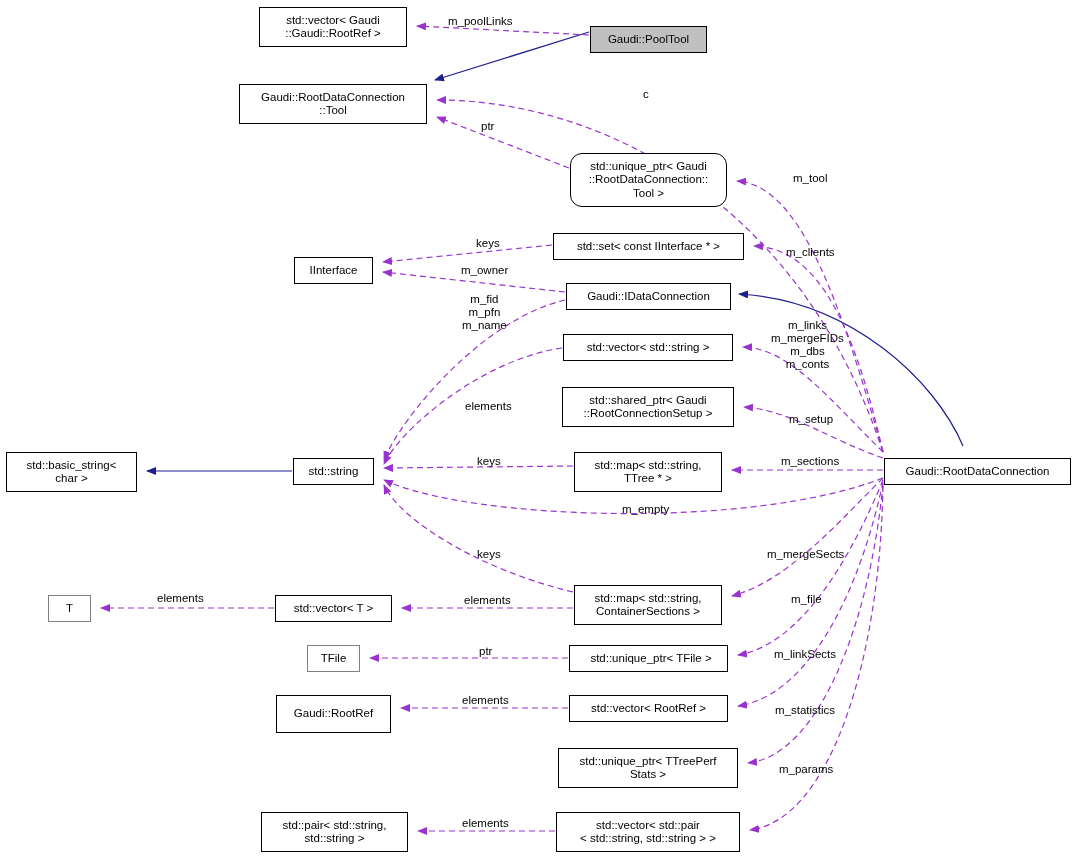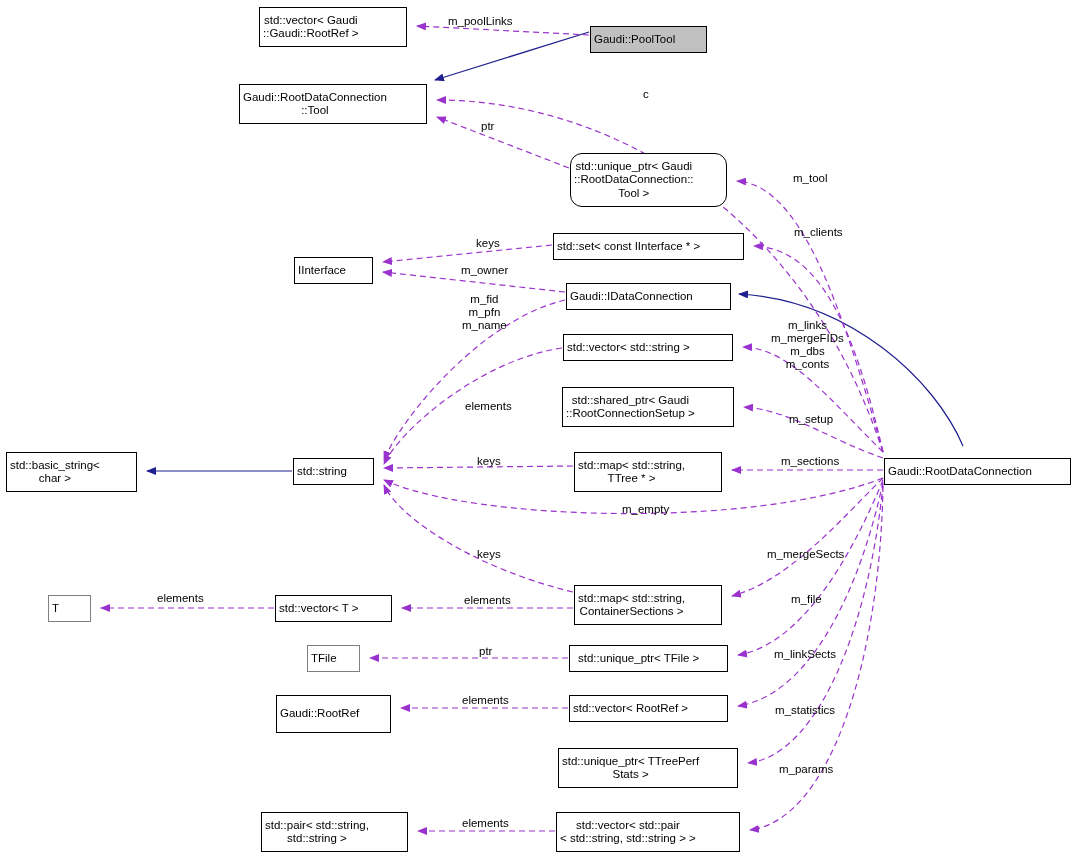--- a/index.html
+++ b/index.html
@@ -23,20 +23,21 @@
     height: 859px;
     pointer-events: none;
   }
   .node {
     position: absolute;
     box-sizing: border-box;
     border: 1px solid #000000;
     background: #ffffff;
     display: flex;
     align-items: center;
+    justify-content: center;
     text-align: center;
     font-size: 11.5px;
     line-height: 13.5px;
     color: #000000;
     white-space: pre-line;
     padding: 2px 3px;
   }
   .node.highlight {
     background: #c0c0c0;
   }
@@ -158,21 +159,21 @@
   <div class="node" style="left:261px;top:812px;width:147px;height:40px;"><span>std::pair&lt; std::string,
 std::string &gt;</span></div>
   <div class="node" style="left:556px;top:812px;width:184px;height:40px;"><span>std::vector&lt; std::pair
 &lt; std::string, std::string &gt; &gt;</span></div>
 
   <div class="edge-label" style="left:448px;top:15px;">m_poolLinks</div>
   <div class="edge-label" style="left:643px;top:88px;">c</div>
   <div class="edge-label" style="left:481px;top:120px;">ptr</div>
   <div class="edge-label" style="left:793px;top:172px;">m_tool</div>
   <div class="edge-label" style="left:476px;top:237px;">keys</div>
-  <div class="edge-label" style="left:786px;top:226px;margin-left:8px;">m_clients</div>
+  <div class="edge-label" style="left:786px;top:246px;">m_clients</div>
   <div class="edge-label" style="left:461px;top:264px;">m_owner</div>
   <div class="edge-label" style="left:462px;top:293px;">m_fid
 m_pfn
 m_name</div>
   <div class="edge-label" style="left:771px;top:319px;">m_links
 m_mergeFIDs
 m_dbs
 m_conts</div>
   <div class="edge-label" style="left:465px;top:400px;">elements</div>
   <div class="edge-label" style="left:789px;top:413px;">m_setup</div>

